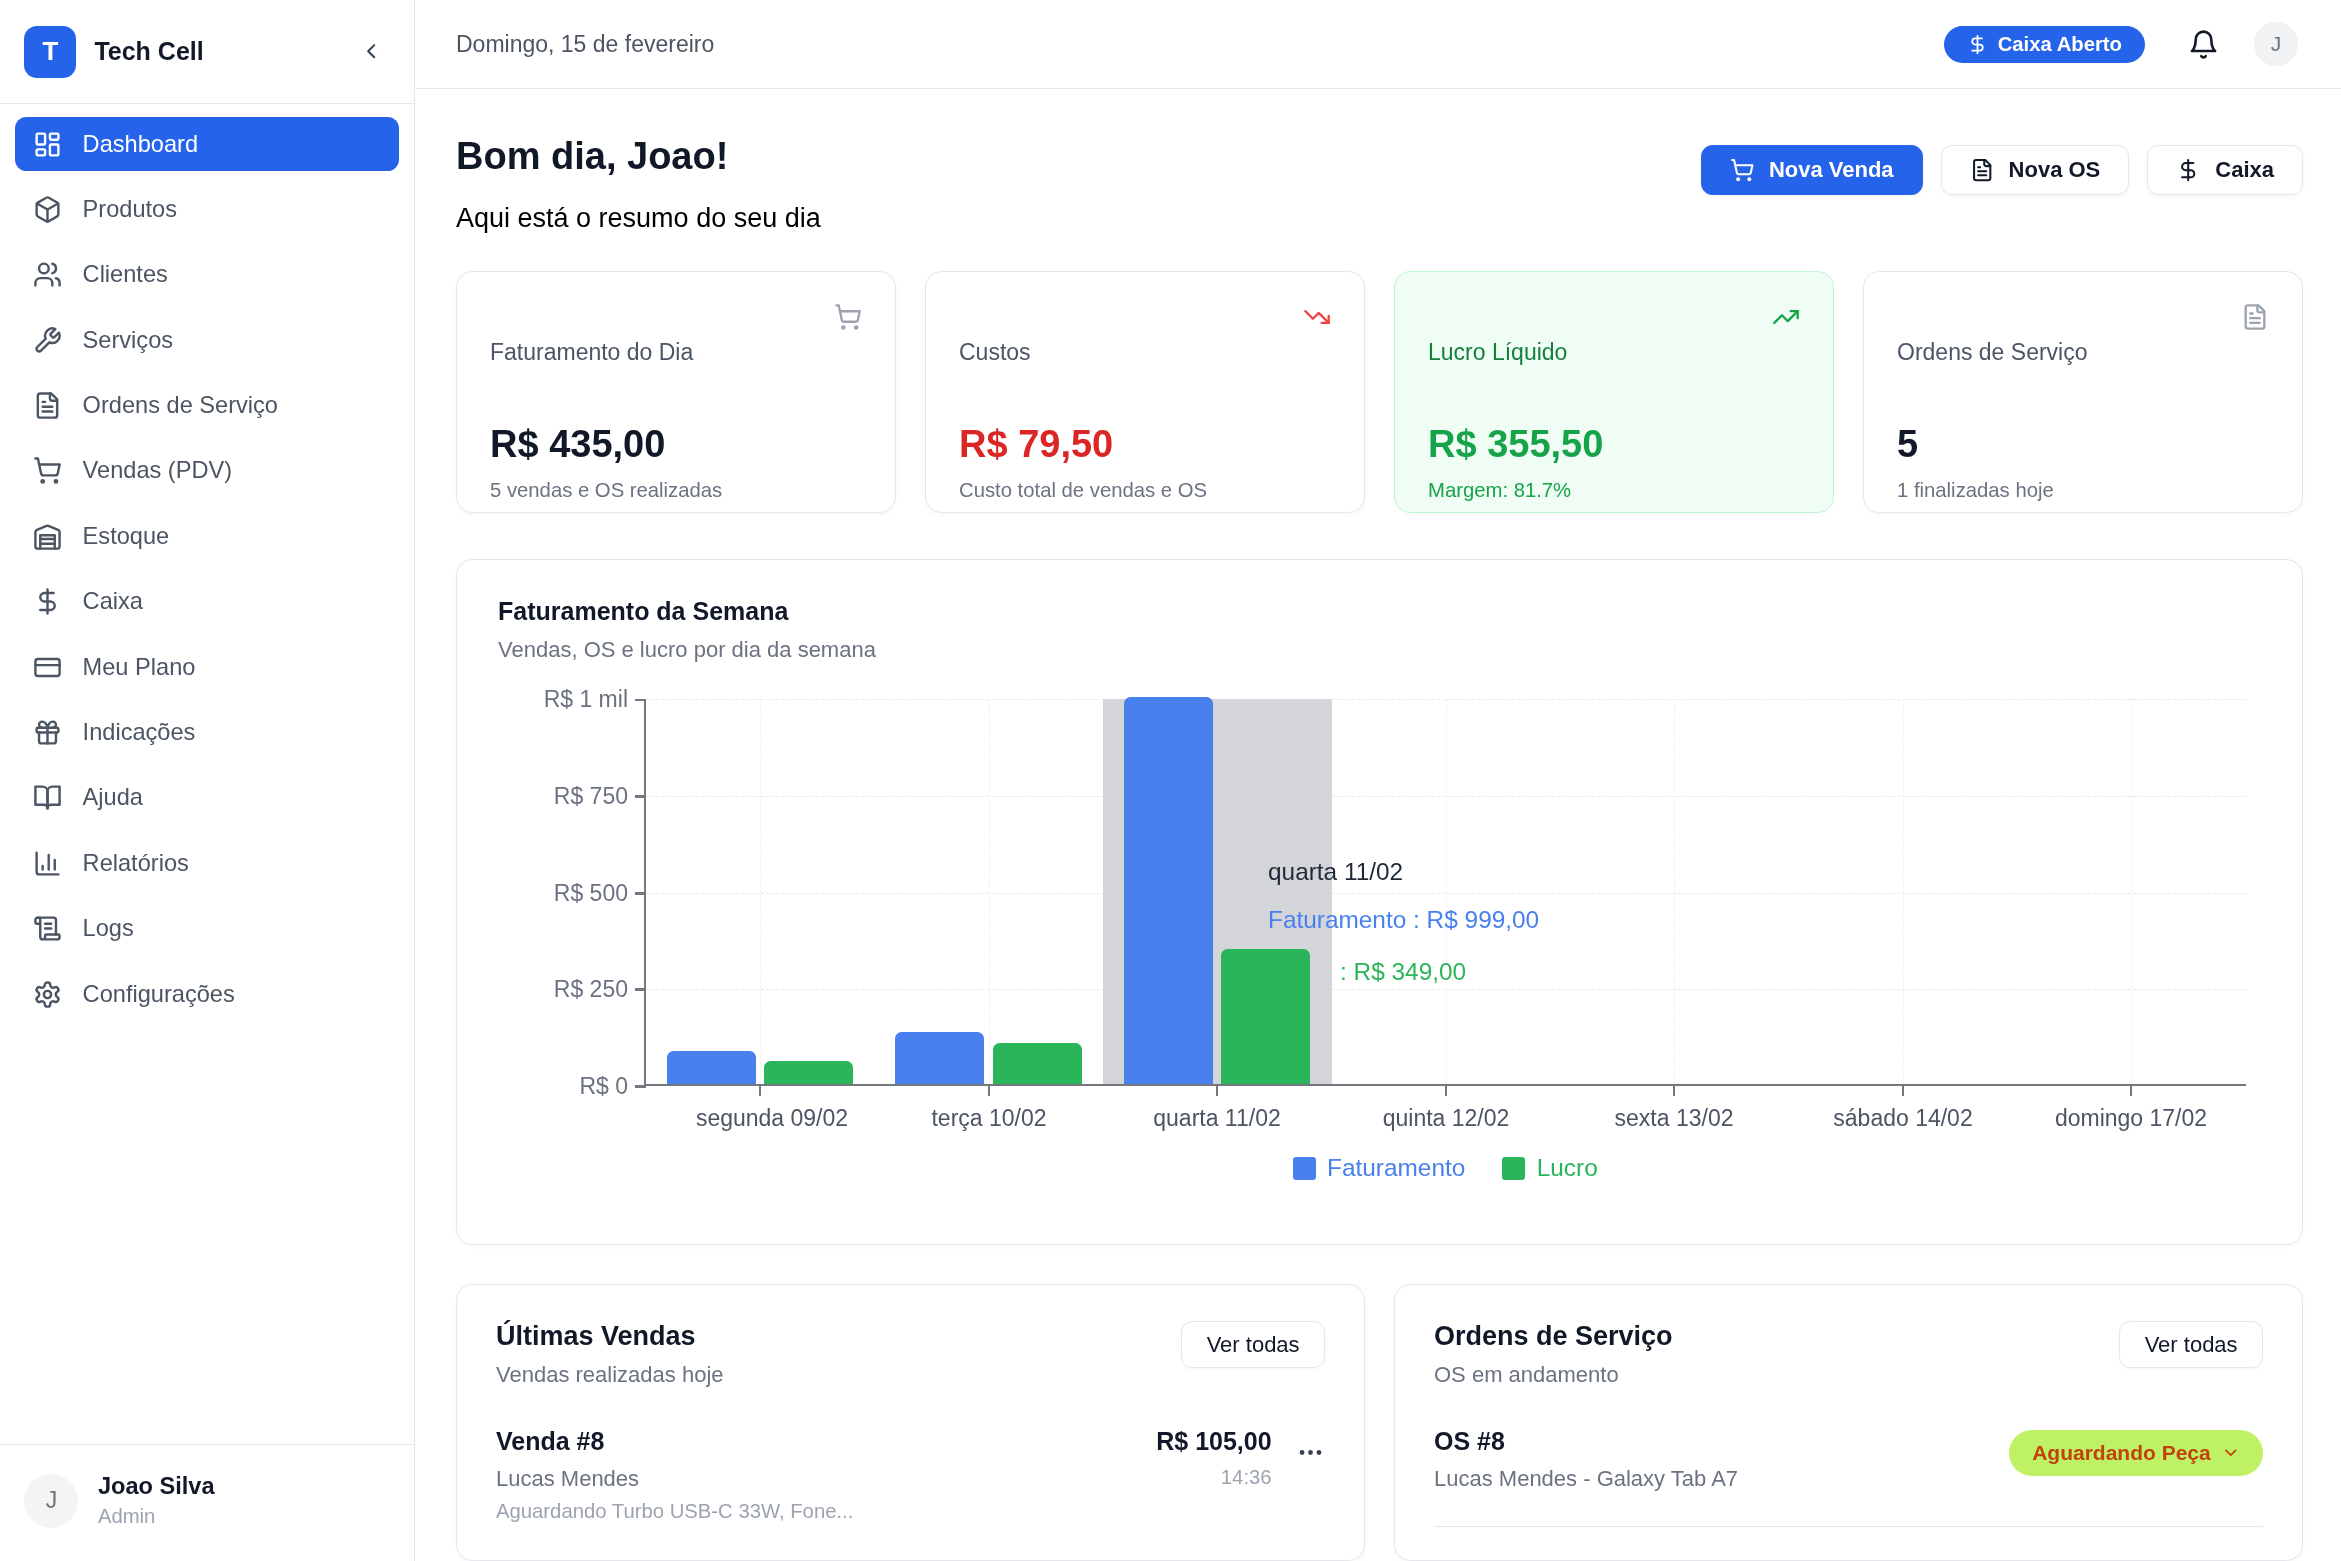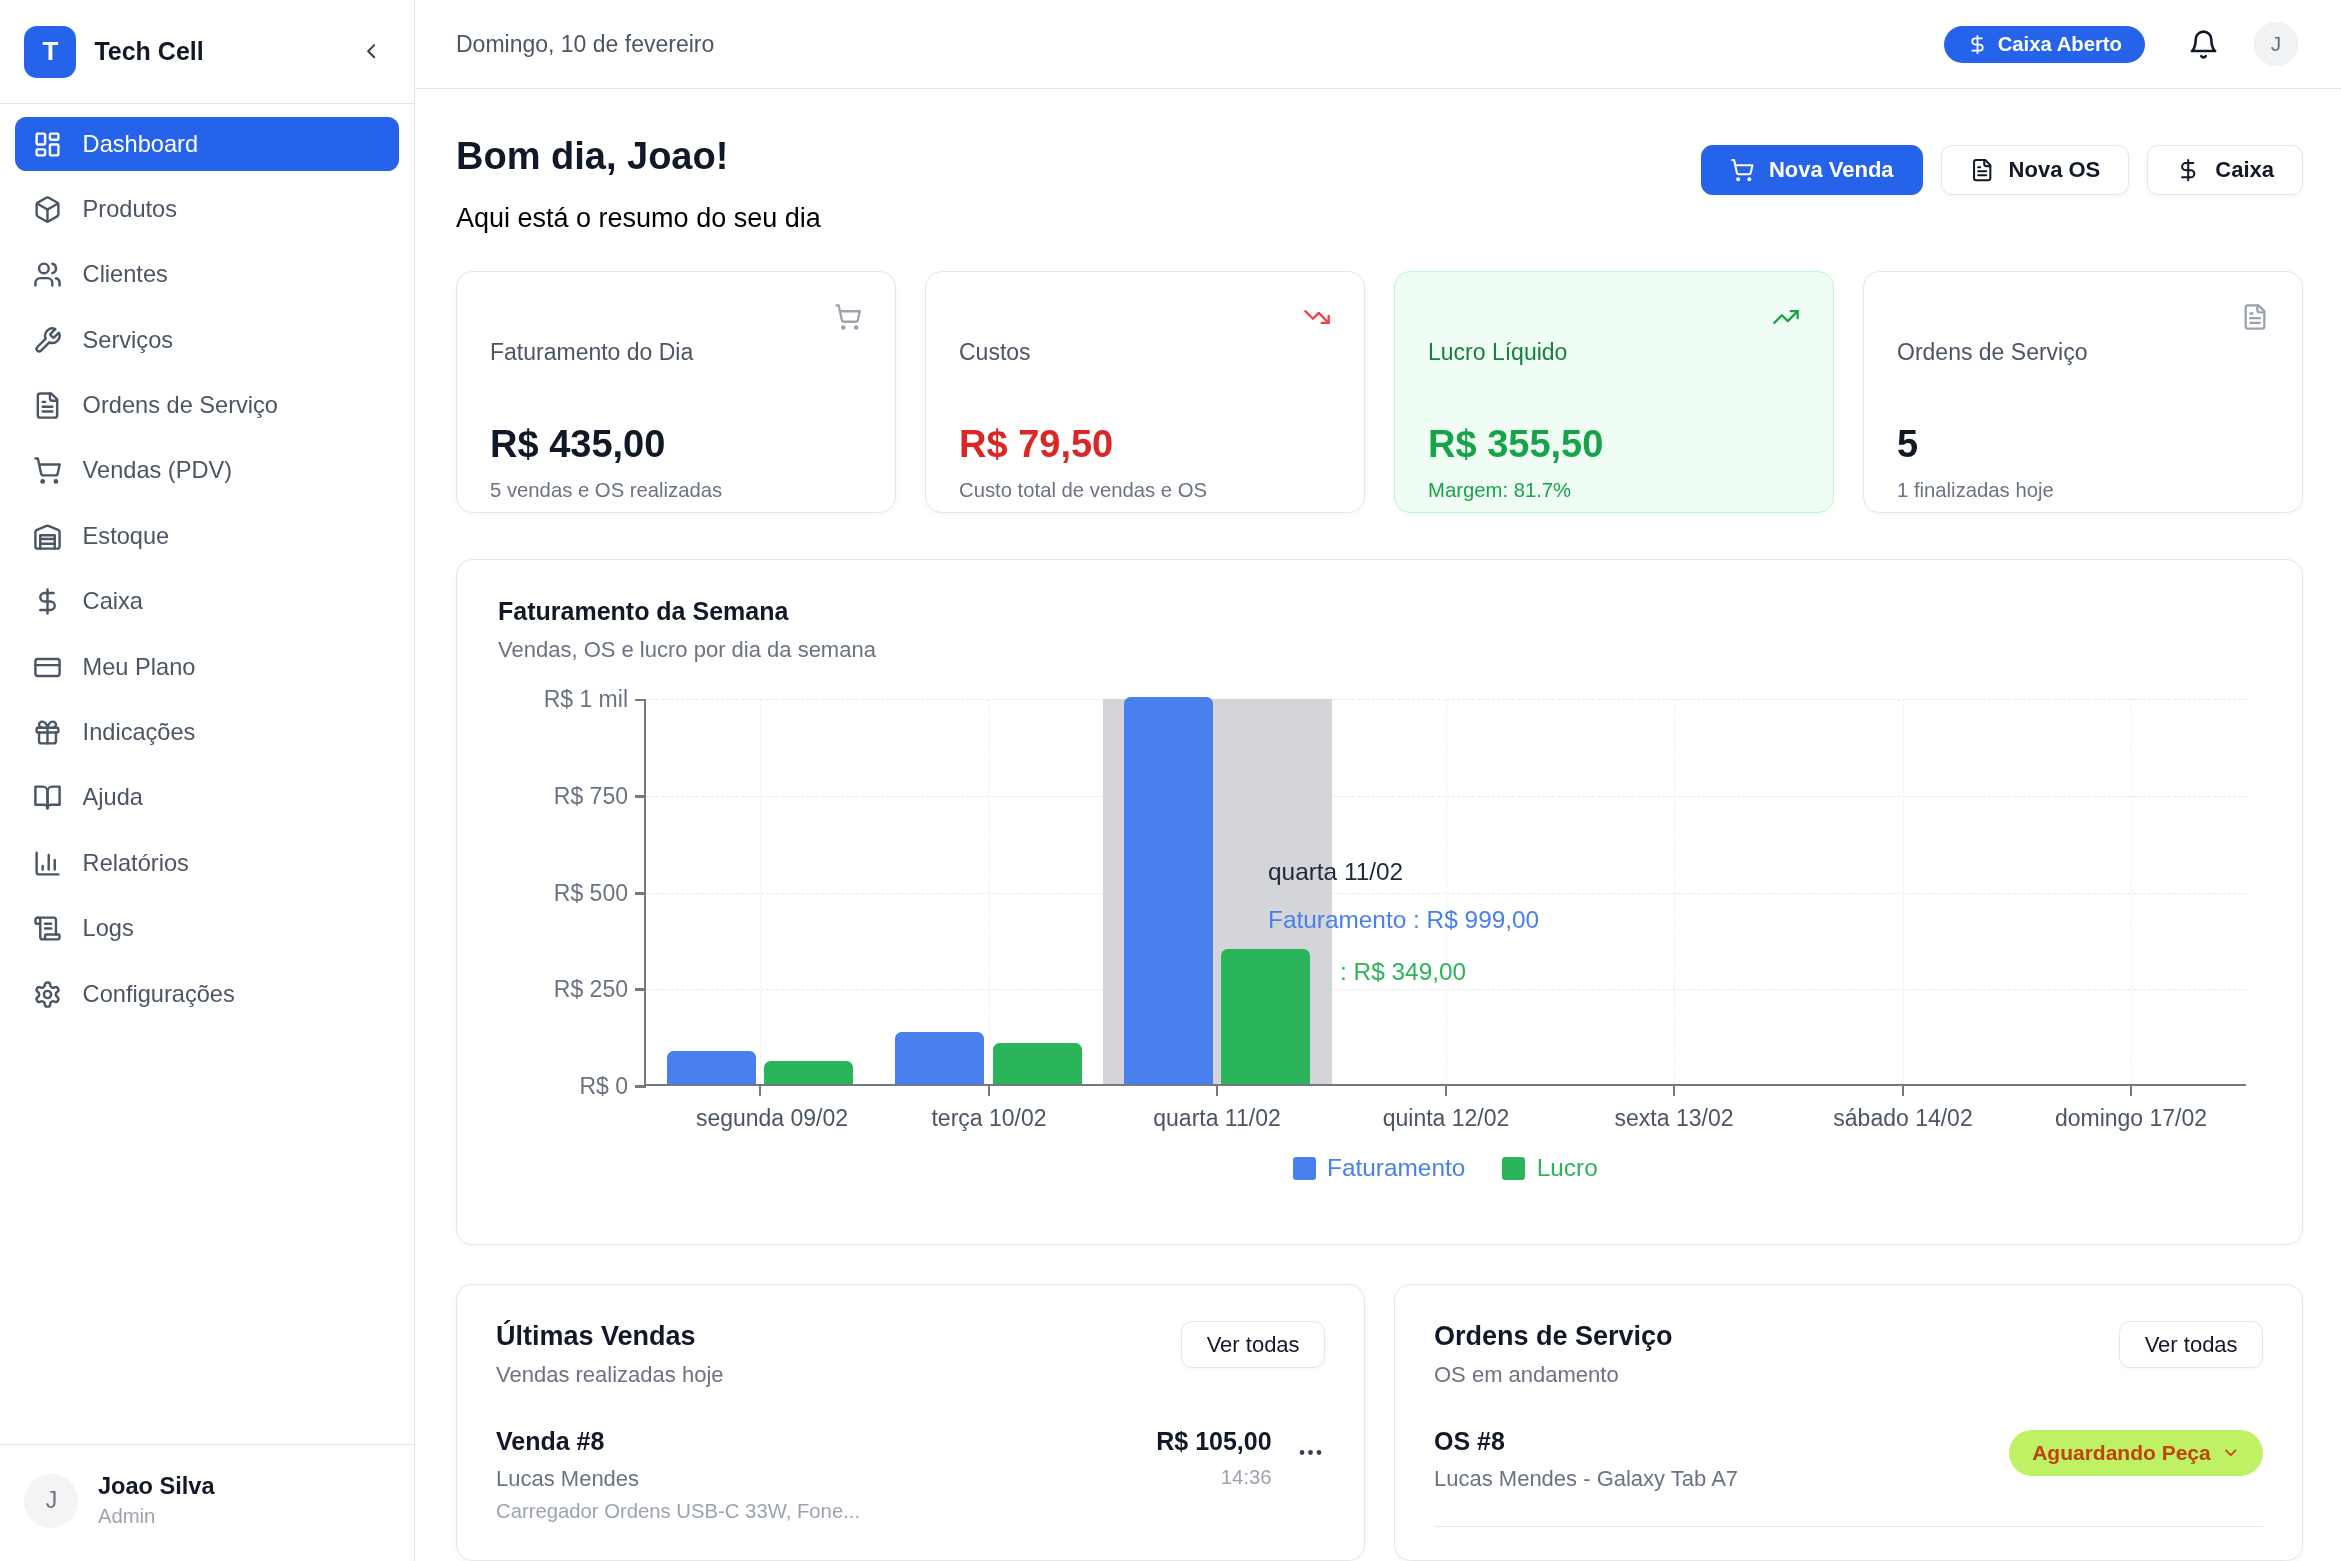--- a/index.html
+++ b/index.html
@@ -262,21 +262,21 @@
         </div>
       <div>
         <div class="user-name">Joao Silva</div>
         <div class="user-role">Admin</div>
       </div>
     </div>
   </aside>
 
   <div class="main">
     <header class="topbar">
-      <div class="topbar-date">Domingo, 10 de fevereiro</div>
+      <div class="topbar-date">Domingo, 15 de fevereiro</div>
       <div class="caixa-pill">
         <svg width="19.5" height="19.5" viewBox="0 0 24 24" fill="none" stroke="currentColor" stroke-width="2" stroke-linecap="round" stroke-linejoin="round">
             <line x1="12" x2="12" y1="2" y2="22"></line>
             <path d="M17 5H9.5a3.5 3.5 0 0 0 0 7h5a3.5 3.5 0 0 1 0 7H6"></path>
           </svg>
         <span>Caixa Aberto</span>
       </div>
       <div class="bell-btn">
           <svg width="19.5" height="19.5" viewBox="0 0 24 24" fill="none" stroke="currentColor" stroke-width="2" stroke-linecap="round" stroke-linejoin="round">
             <path d="M6 8a6 6 0 0 1 12 0c0 7 3 9 3 9H3s3-2 3-9"></path>
@@ -448,21 +448,21 @@
             <div>
               <div class="list-title">Últimas Vendas</div>
               <div class="list-sub">Vendas realizadas hoje</div>
             </div>
             <button class="view-all">Ver todas</button>
           </div>
           <div class="row-item">
             <div>
               <div class="row-name">Venda #8</div>
               <div class="row-cust">Lucas Mendes</div>
-              <div class="row-prod">Carregador Ordens USB-C 33W, Fone...</div>
+              <div class="row-prod">Aguardando Turbo USB-C 33W, Fone...</div>
             </div>
             <div class="row-right">
               <div>
                 <div class="row-price">R$ 105,00</div>
                 <div class="row-time">14:36</div>
               </div>
               <div class="more-btn"><svg width="19.5" height="19.5" viewBox="0 0 24 24" fill="none" stroke="currentColor" stroke-width="2" stroke-linecap="round" stroke-linejoin="round">
                     <circle cx="12" cy="12" r="1"></circle>
                     <circle cx="19" cy="12" r="1"></circle>
                     <circle cx="5" cy="12" r="1"></circle>

